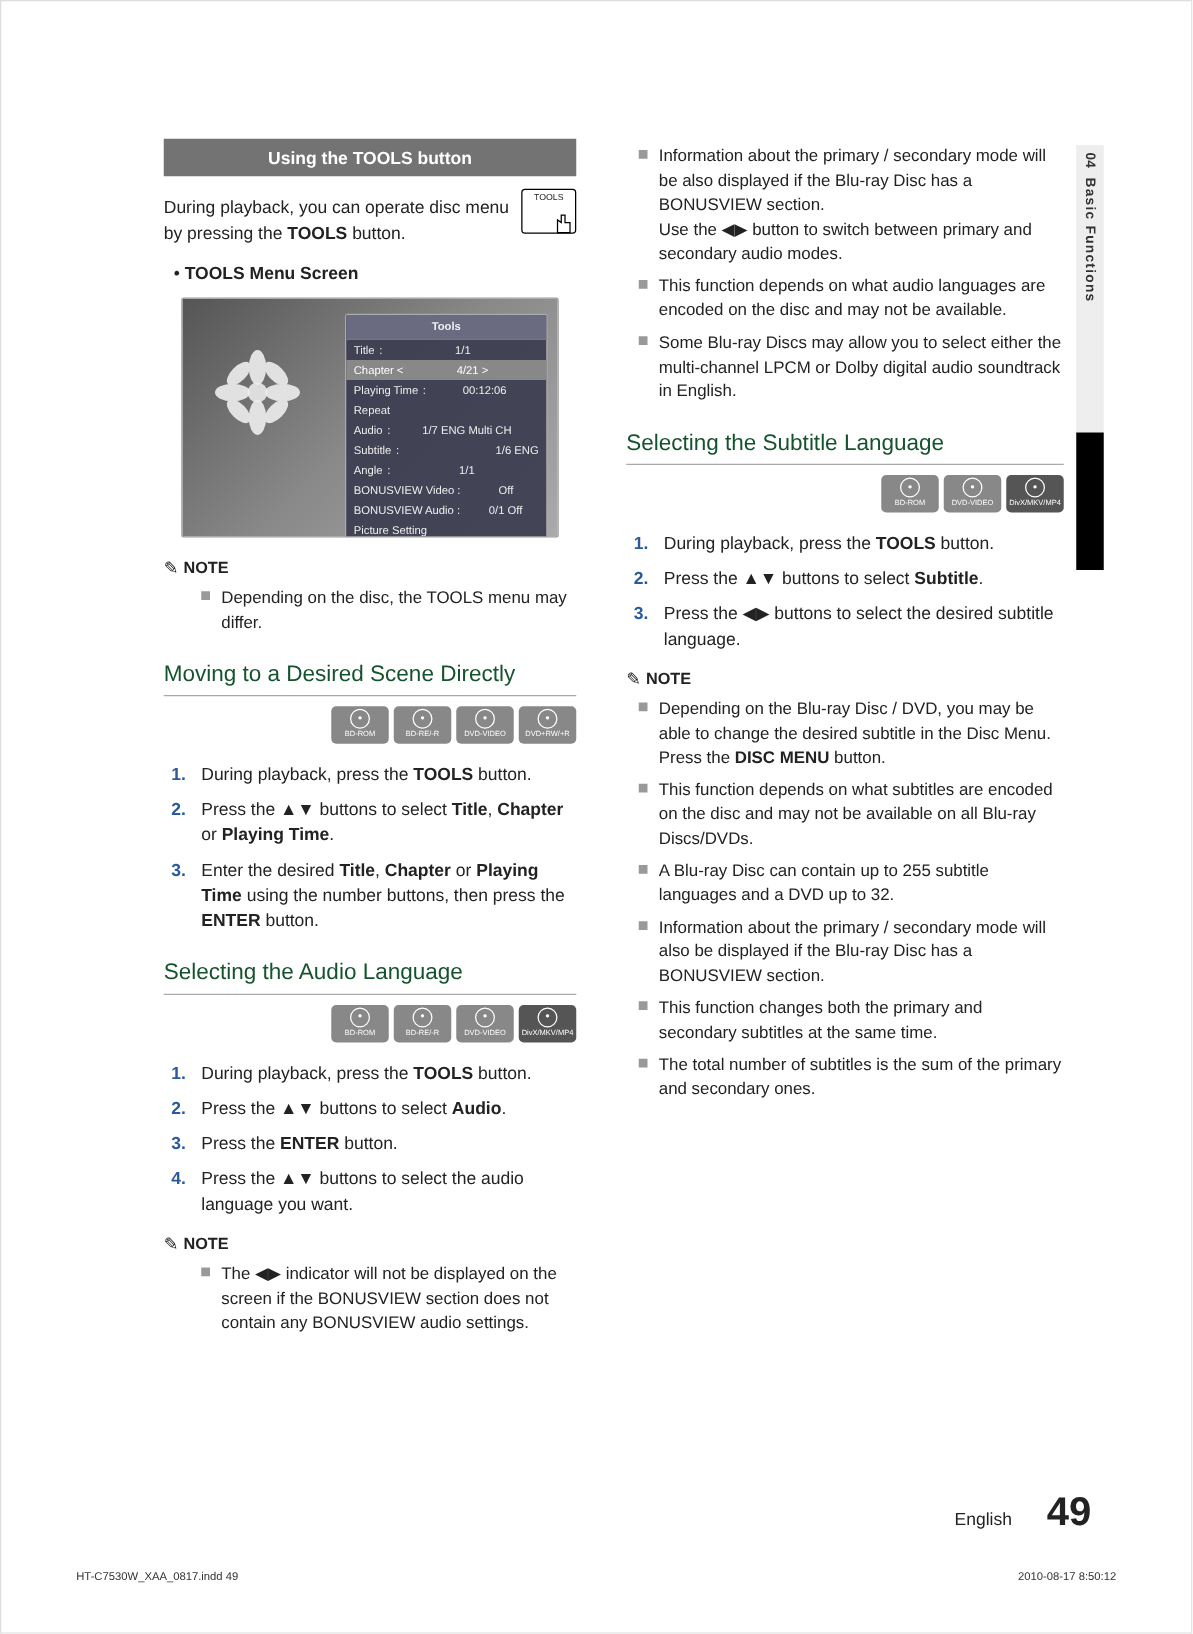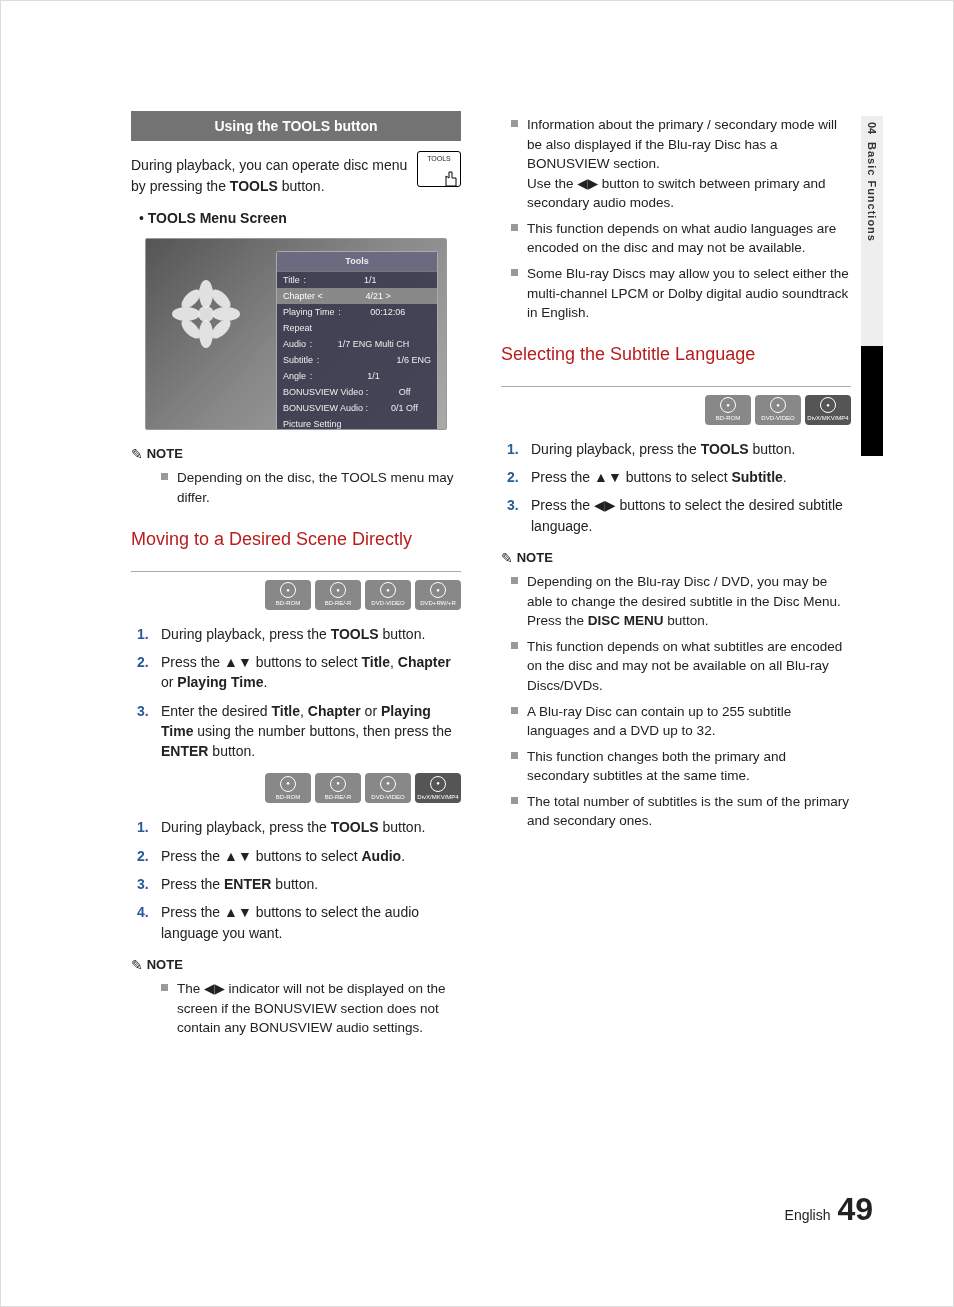--- a/index.html
+++ b/index.html
@@ -132,24 +132,24 @@
     position: absolute;
     left: 0;
     top: 5px;
     width: 7px;
     height: 7px;
     background: #999;
   }
   h2.section {
     font-size: 18px;
     font-weight: normal;
-    color: #b91c1c;
+    color: #14532d;
     margin: 18px 0 4px;
     border-bottom: 1px solid #aaa;
-    padding-bottom: 19px;
+    padding-bottom: 4px;
   }
   .disc-icons {
     display: flex;
     gap: 4px;
     justify-content: flex-end;
     margin: 8px 0 14px;
   }
   .disc-icon {
     width: 46px;
     height: 30px;
@@ -191,21 +191,21 @@
     top: 0;
     color: #2a5a9a;
     font-weight: bold;
   }
   .page-footer {
     position: absolute;
     bottom: 78px;
     right: 80px;
     font-size: 14px;
   }
-  .page-footer .pnum { font-size: 32px; font-weight: bold; margin-left: 3px; }
+  .page-footer .pnum { font-size: 32px; font-weight: bold; margin-left: 24px; }
   .print-line {
     position: absolute;
     bottom: 40px;
     left: 60px;
     right: 60px;
     display: flex;
     justify-content: space-between;
     font-size: 9px;
     color: #333;
   }
@@ -339,20 +339,21 @@
             <div class="circ">●</div>
             <div>DVD+RW/+R</div>
           </div>
         </div>
       <ol class="steps" id="steps-move">
           <li>During playback, press the <b>TOOLS</b> button.</li>
           <li>Press the ▲▼ buttons to select <b>Title</b>, <b>Chapter</b> or <b>Playing Time</b>.</li>
           <li>Enter the desired <b>Title</b>, <b>Chapter</b> or <b>Playing Time</b> using the number buttons, then press the <b>ENTER</b> button.</li>
         </ol>
 
+      <h2 class="section">Selecting the Audio Language</h2>
       <div class="disc-icons" id="icons-audio">
           <div class="disc-icon">
             <div class="circ">●</div>
             <div>BD-ROM</div>
           </div>
           <div class="disc-icon">
             <div class="circ">●</div>
             <div>BD-RE/-R</div>
           </div>
           <div class="disc-icon">
@@ -411,26 +412,31 @@
         </ol>
 
       <div class="note-head">
         <span class="pencil">✎</span>
         <strong>NOTE</strong>
       </div>
       <ul class="sq" id="notes-subtitle" style="margin-left:10px;">
           <li>Depending on the Blu-ray Disc / DVD, you may be able to change the desired subtitle in the Disc Menu.<br>Press the <b>DISC MENU</b> button.</li>
           <li>This function depends on what subtitles are encoded on the disc and may not be available on all Blu-ray Discs/DVDs.</li>
           <li>A Blu-ray Disc can contain up to 255 subtitle languages and a DVD up to 32.</li>
+          <li>Information about the primary / secondary mode will also be displayed if the Blu-ray Disc has a BONUSVIEW section.</li>
           <li>This function changes both the primary and secondary subtitles at the same time.</li>
           <li>The total number of subtitles is the sum of the primary and secondary ones.</li>
         </ul>
 
     </div>
   </div>
 
   <div class="page-footer">
     <span>English</span>
     <span class="pnum">49</span>
   </div>
 
+  <div class="print-line">
+    <span>HT-C7530W_XAA_0817.indd   49</span>
+    <span>2010-08-17   8:50:12</span>
+  </div>
 
 </div>
 
 </body></html>

